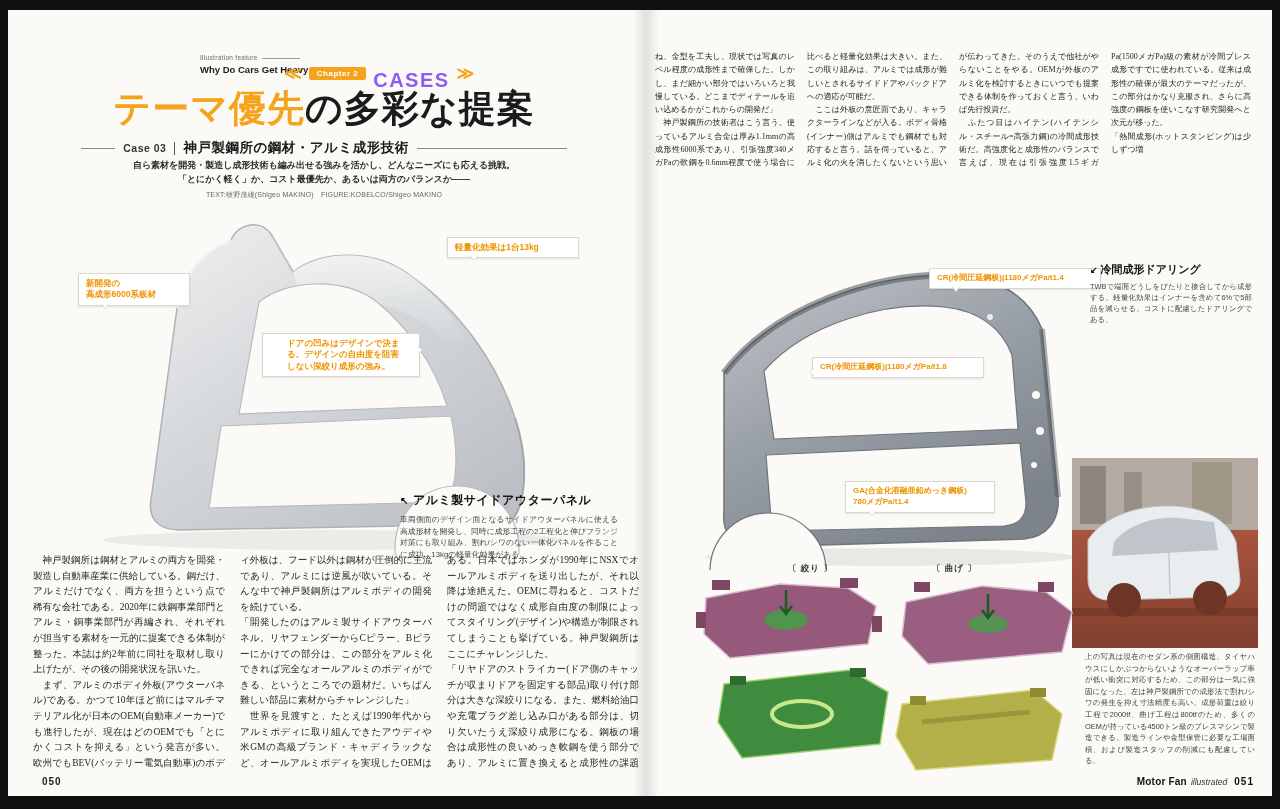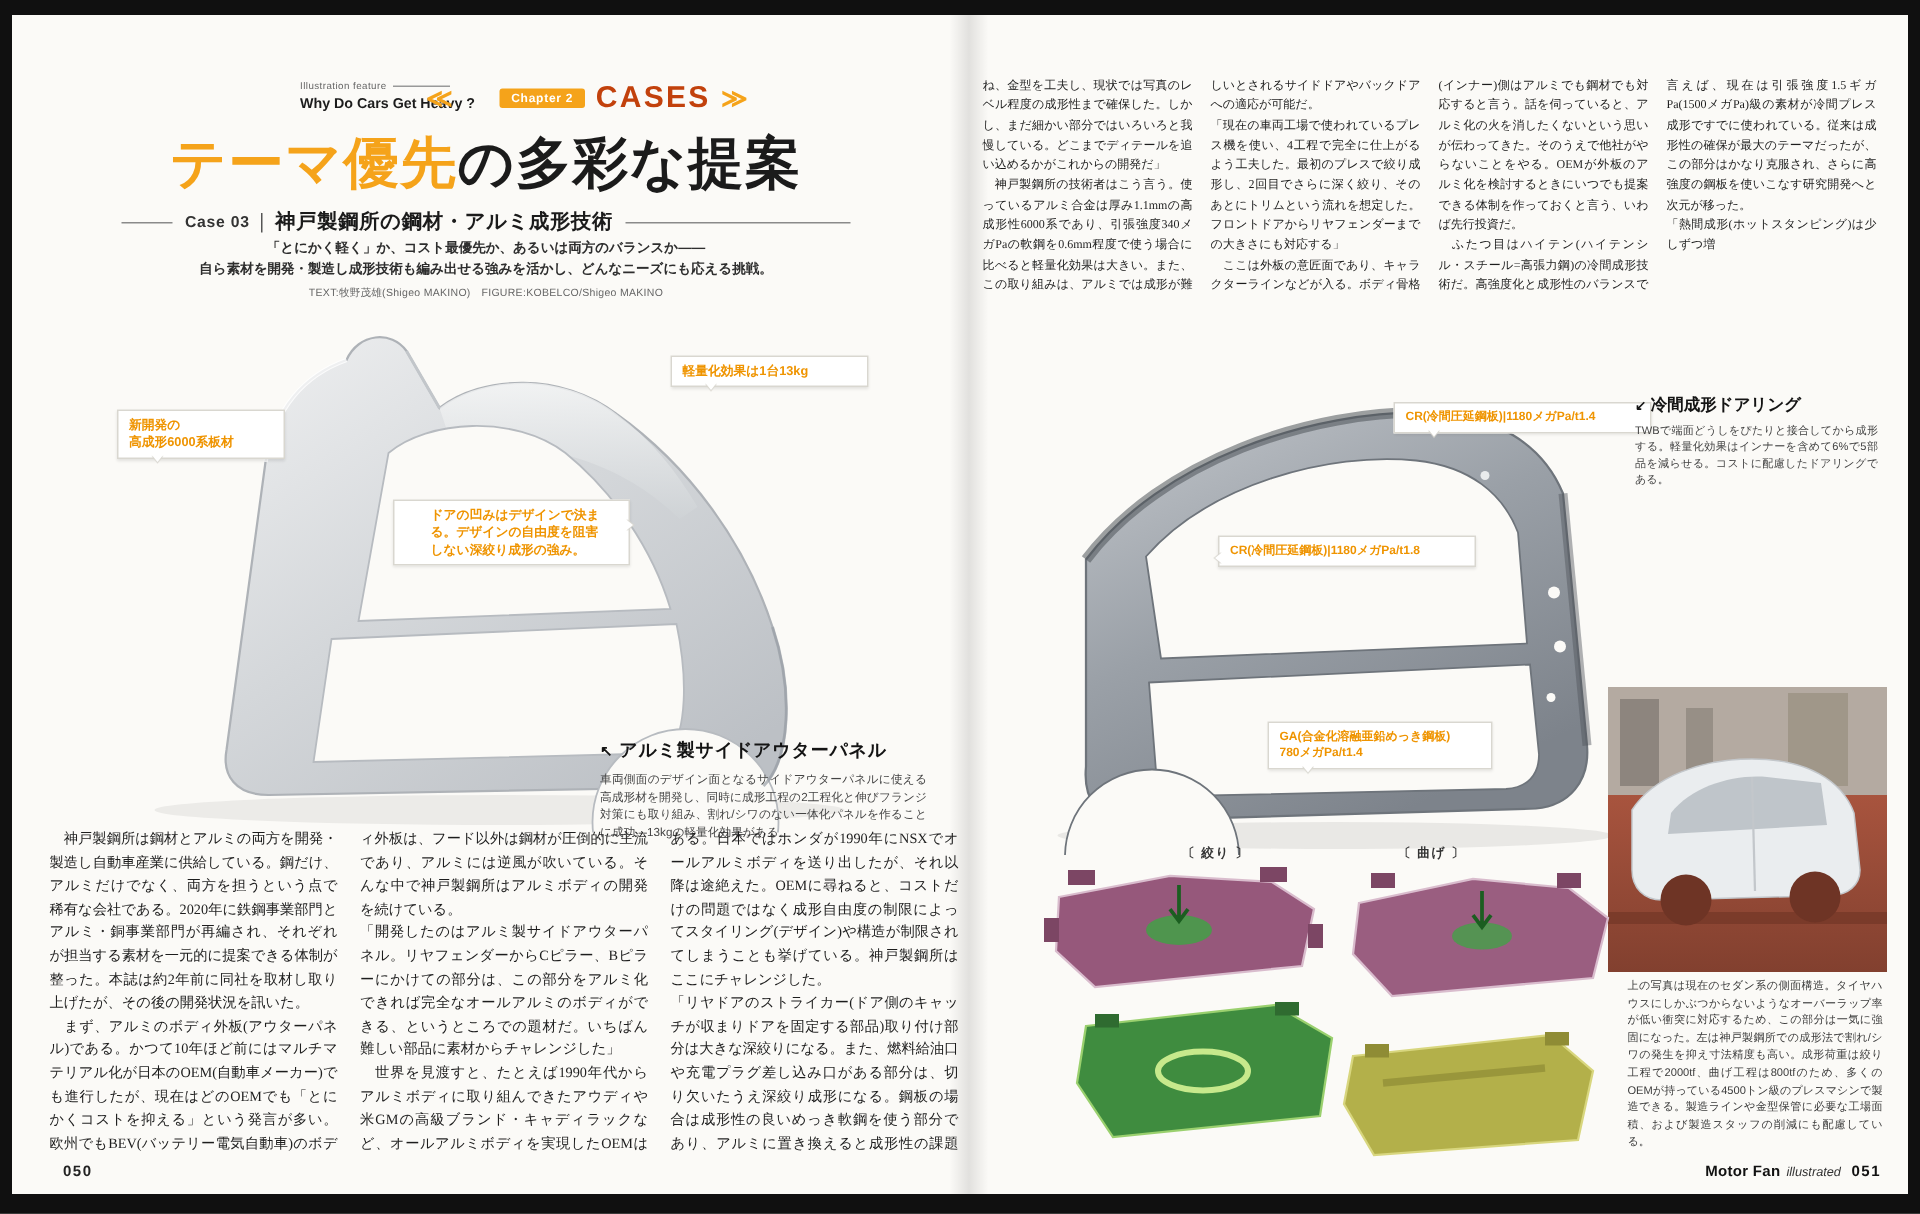--- a/index.html
+++ b/index.html
@@ -8,22 +8,22 @@
   .spread { position:absolute; left:8px; top:10px; width:1264px; height:786px; background:#fbfaf7; }
   .gutter { position:absolute; left:625px; top:0; width:26px; height:100%;
             background:linear-gradient(90deg, rgba(0,0,0,0) 0%, rgba(0,0,0,0.10) 50%, rgba(0,0,0,0) 100%); }
 
   
   .kicker { position:absolute; left:192px; top:44px; font-size:6.5px; color:#666; letter-spacing:.3px; }
   .kicker .rule { display:inline-block; width:38px; height:1px; background:#999; vertical-align:middle; margin-left:4px; }
   .kicker-title { position:absolute; left:192px; top:54px; font-size:9.5px; font-weight:bold; color:#1c1c1c; }
   .chapter-row { position:absolute; left:276px; top:44px; display:flex; align-items:center; gap:7px; }
   .chev { color:#f5a31a; font-weight:bold; font-size:17px; line-height:1; }
-  .chapter-badge { background:#f5a31a; color:#fff; font-weight:bold; font-size:8px; padding:2px 8px; border-radius:2px; letter-spacing:.5px;margin-left:24px; }
-  .chapter-word { color:#c2410c; font-weight:900; font-size:20px; letter-spacing:1.5px; }
+  .chapter-badge { background:#f5a31a; color:#fff; font-weight:bold; font-size:8px; padding:2px 8px; border-radius:2px; letter-spacing:.5px; }
+  .chapter-word { color:#8b5cf6; font-weight:900; font-size:20px; letter-spacing:1.5px;margin-top:15px; }
   .main-title { position:absolute; left:0; top:74px; width:632px; text-align:center; font-weight:900;
                 font-size:37px; letter-spacing:1px; color:#1b1b1b; }
   .main-title .accent { color:#f5a31a; }
   .case-row { position:absolute; left:0; top:129px; width:632px; display:flex; justify-content:center; align-items:center; gap:8px; }
   .case-row .line-s { width:34px; height:1px; background:#8a8a8a; }
   .case-row .line-l { width:150px; height:1px; background:#8a8a8a; }
   .case-no { font-size:10.5px; font-weight:bold; color:#333; letter-spacing:.5px; }
   .case-sep { width:1px; height:13px; background:#555; }
   .case-title { font-size:13.5px; font-weight:900; color:#1b1b1b; letter-spacing:.5px; }
   .lede { position:absolute; left:0; top:148px; width:632px; text-align:center; font-size:9px; font-weight:bold; color:#2e2e2e; line-height:14px; }
@@ -97,22 +97,22 @@
 
     <div class="case-row">
       <span class="line-s"></span>
       <span class="case-no">Case 03</span>
       <span class="case-sep"></span>
       <span class="case-title">神戸製鋼所の鋼材・アルミ成形技術</span>
       <span class="line-l"></span>
     </div>
 
     <div class="lede">
+      <div>自ら素材を開発・製造し成形技術も編み出せる強みを活かし、どんなニーズにも応える挑戦。</div>
       <div>「とにかく軽く」か、コスト最優先か、あるいは両方のバランスか——</div>
-      <div>自ら素材を開発・製造し成形技術も編み出せる強みを活かし、どんなニーズにも応える挑戦。</div>
     </div>
     <div class="credit">TEXT:牧野茂雄(Shigeo MAKINO)　FIGURE:KOBELCO/Shigeo MAKINO</div>
 
     <div class="fig" style="left:45px; top:200px;">
       <svg width="530" height="345" viewBox="0 0 530 345">
         <defs>
           <linearGradient id="alG" x1="0" y1="0" x2="0.8" y2="1">
             <stop offset="0" stop-color="#eff0f1"></stop>
               <stop offset="0.5" stop-color="#d4d7da"></stop>
               <stop offset="1" stop-color="#bcc0c5"></stop>
@@ -152,21 +152,20 @@
       <p>「開発したのはアルミ製サイドアウターパネル。リヤフェンダーからCピラー、Bピラーにかけての部分は、この部分をアルミ化できれば完全なオールアルミのボディができる、というところでの題材だ。いちばん難しい部品に素材からチャレンジした」</p>
       <p>　世界を見渡すと、たとえば1990年代からアルミボディに取り組んできたアウディや米GMの高級ブランド・キャディラックなど、オールアルミボディを実現したOEMはある。日本ではホンダが1990年にNSXでオールアルミボディを送り出したが、それ以降は途絶えた。OEMに尋ねると、コストだけの問題ではなく成形自由度の制限によってスタイリング(デザイン)や構造が制限されてしまうことも挙げている。神戸製鋼所はここにチャレンジした。</p>
       <p>「リヤドアのストライカー(ドア側のキャッチが収まりドアを固定する部品)取り付け部分は大きな深絞りになる。また、燃料給油口や充電プラグ差し込み口がある部分は、切り欠いたうえ深絞り成形になる。鋼板の場合は成形性の良いめっき軟鋼を使う部分であり、アルミに置き換えると成形性の課題が出てくる。どこまで鋼材の成形性に近付けられるかというチャレンジだ。開発した高成形アルミ板材とFEM解析を重</p>
     </div>
 
     <div class="pageno-left">050</div>
 
     <div class="body-right">
       <p>ね、金型を工夫し、現状では写真のレベル程度の成形性まで確保した。しかし、まだ細かい部分ではいろいろと我慢している。どこまでディテールを追い込めるかがこれからの開発だ」</p>
       <p>　神戸製鋼所の技術者はこう言う。使っているアルミ合金は厚み1.1mmの高成形性6000系であり、引張強度340メガPaの軟鋼を0.6mm程度で使う場合に比べると軽量化効果は大きい。また、この取り組みは、アルミでは成形が難しいとされるサイドドアやバックドアへの適応が可能だ。</p>
-      <p>「現在の車両工場で使われているプレス機を使い、4工程で完全に仕上がるよう工夫した。最初のプレスで絞り成形し、2回目でさらに深く絞り、そのあとにトリムという流れを想定した。フロントドアからリヤフェンダーまでの大きさにも対応する」</p>
       <p>　ここは外板の意匠面であり、キャラクターラインなどが入る。ボディ骨格(インナー)側はアルミでも鋼材でも対応すると言う。話を伺っていると、アルミ化の火を消したくないという思いが伝わってきた。そのうえで他社がやらないことをやる。OEMが外板のアルミ化を検討するときにいつでも提案できる体制を作っておくと言う、いわば先行投資だ。</p>
       <p>　ふたつ目はハイテン(ハイテンシル・スチール=高張力鋼)の冷間成形技術だ。高強度化と成形性のバランスで言えば、現在は引張強度1.5ギガPa(1500メガPa)級の素材が冷間プレス成形ですでに使われている。従来は成形性の確保が最大のテーマだったが、この部分はかなり克服され、さらに高強度の鋼板を使いこなす研究開発へと次元が移った。</p>
       <p>「熱間成形(ホットスタンピング)は少しずつ増</p>
     </div>
 
     <div class="fig" style="left:682px; top:235px;">
       <svg width="400" height="325" viewBox="0 0 400 325">
         <defs>
           <linearGradient id="stG" x1="0" y1="0" x2="0.6" y2="1">
             <stop offset="0" stop-color="#c2c6cb"></stop>

